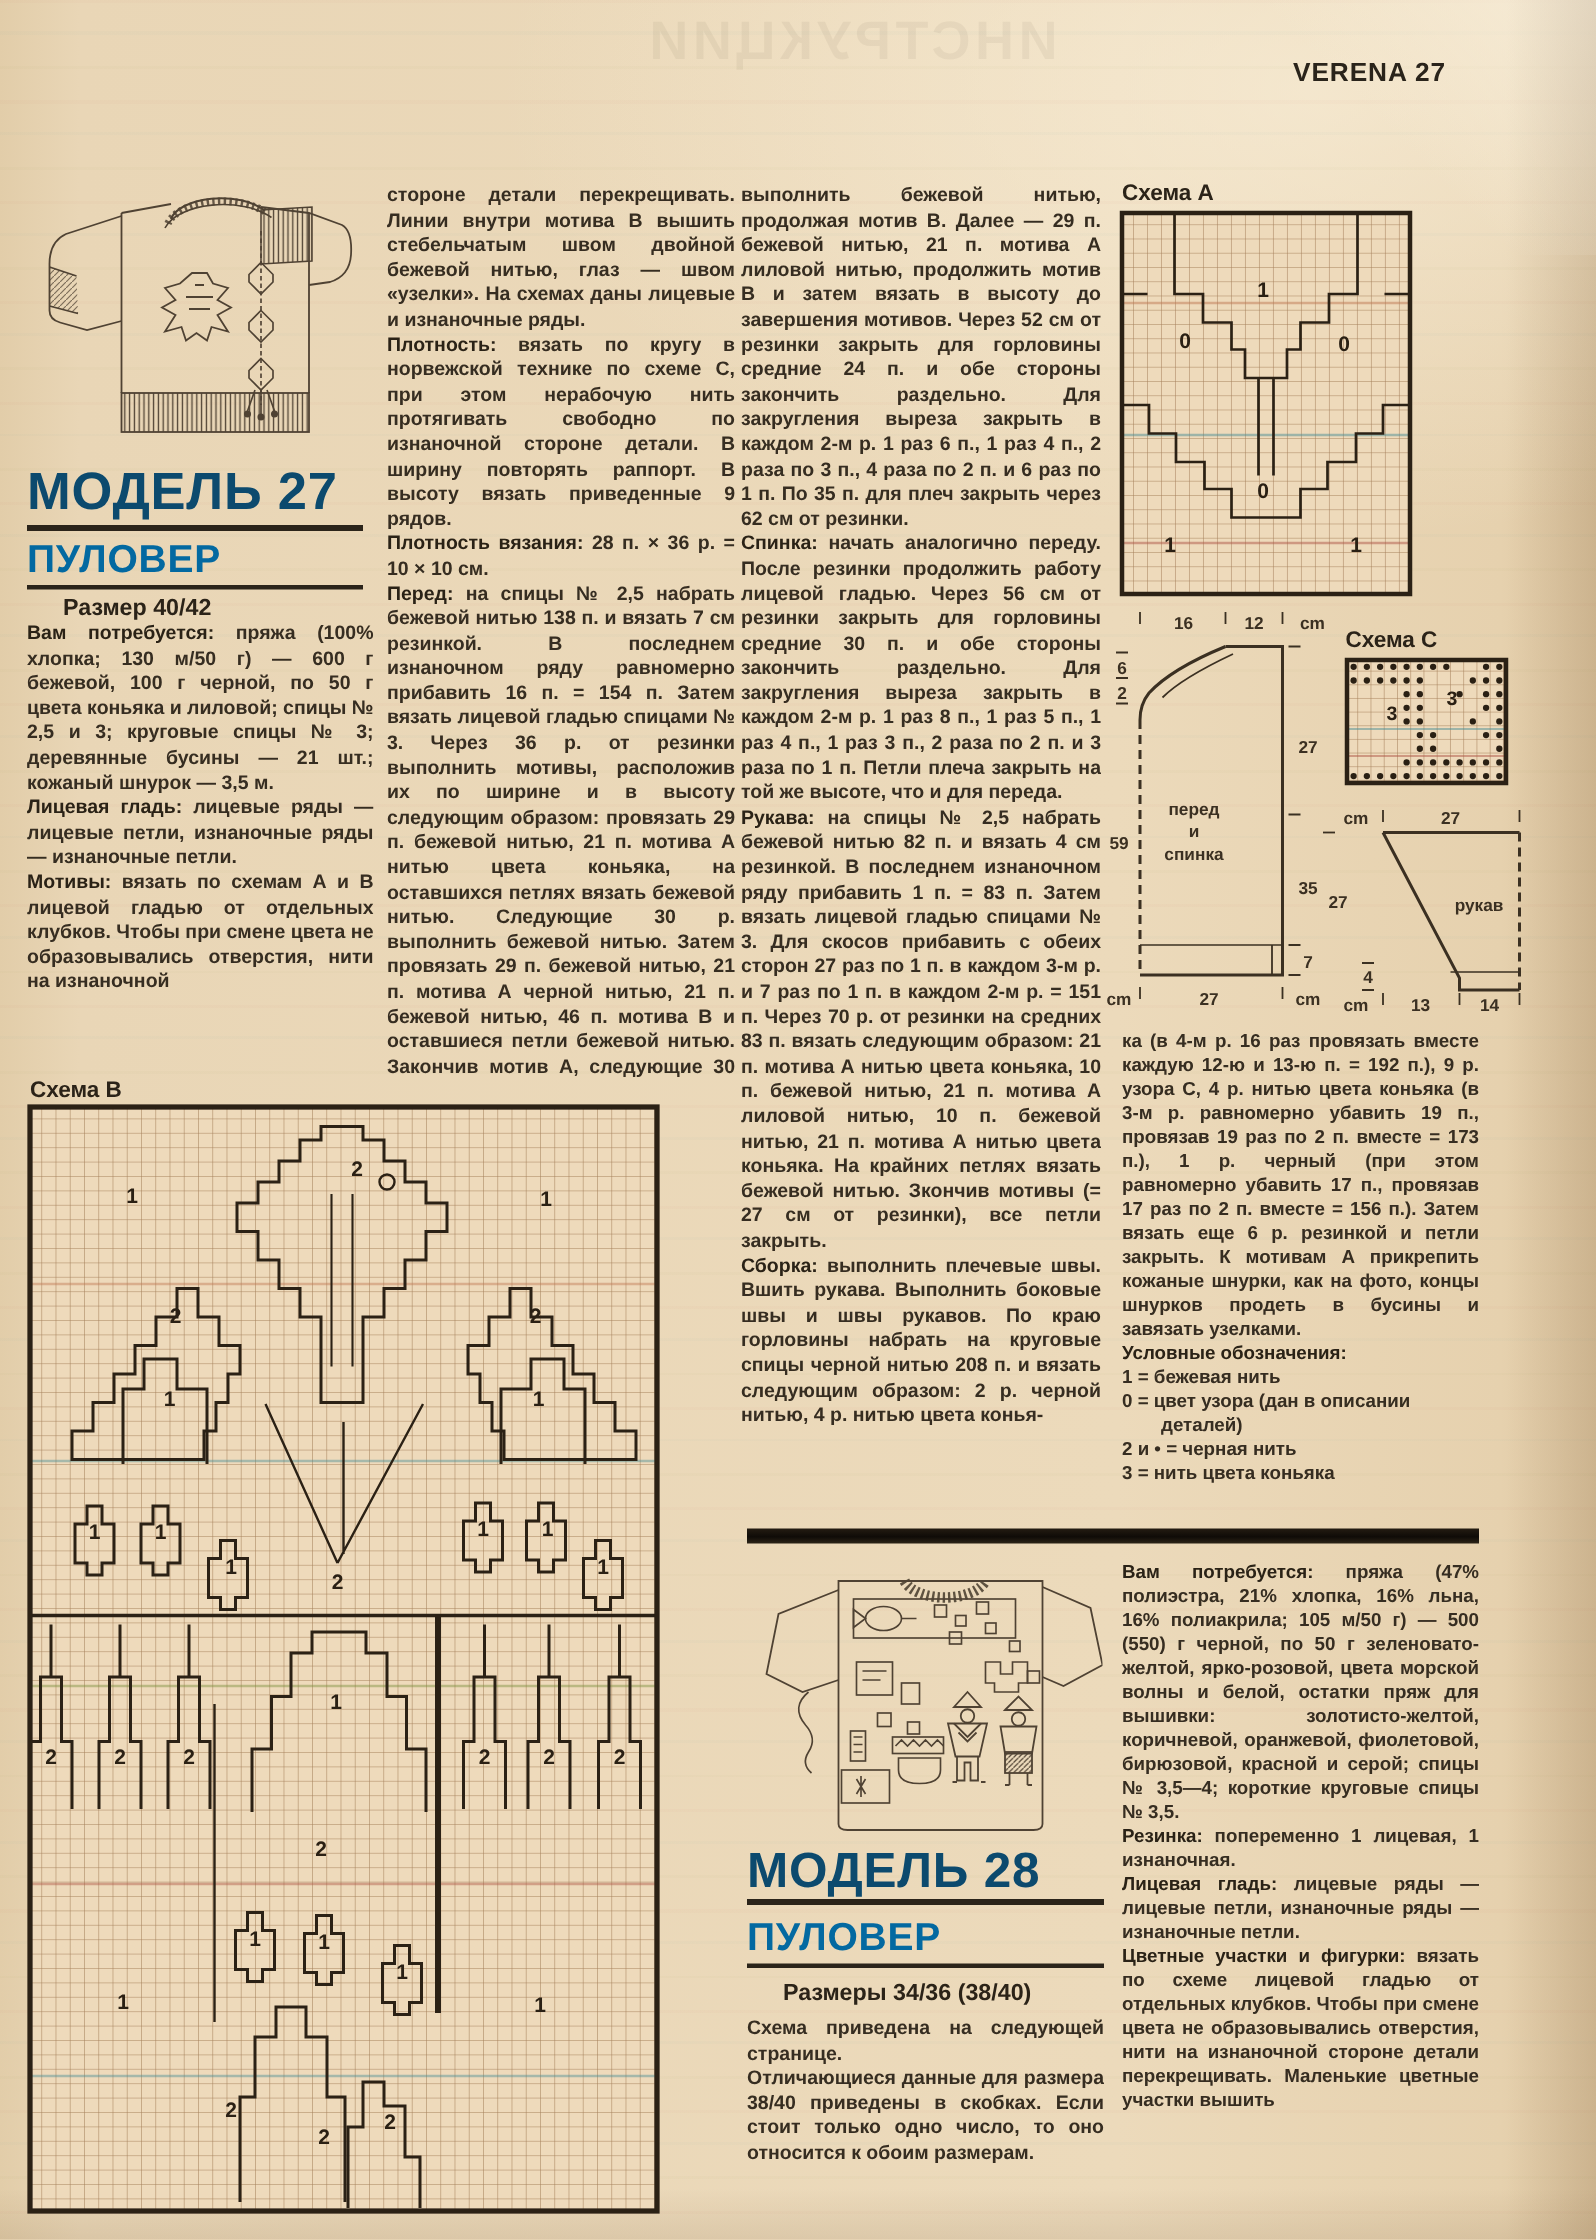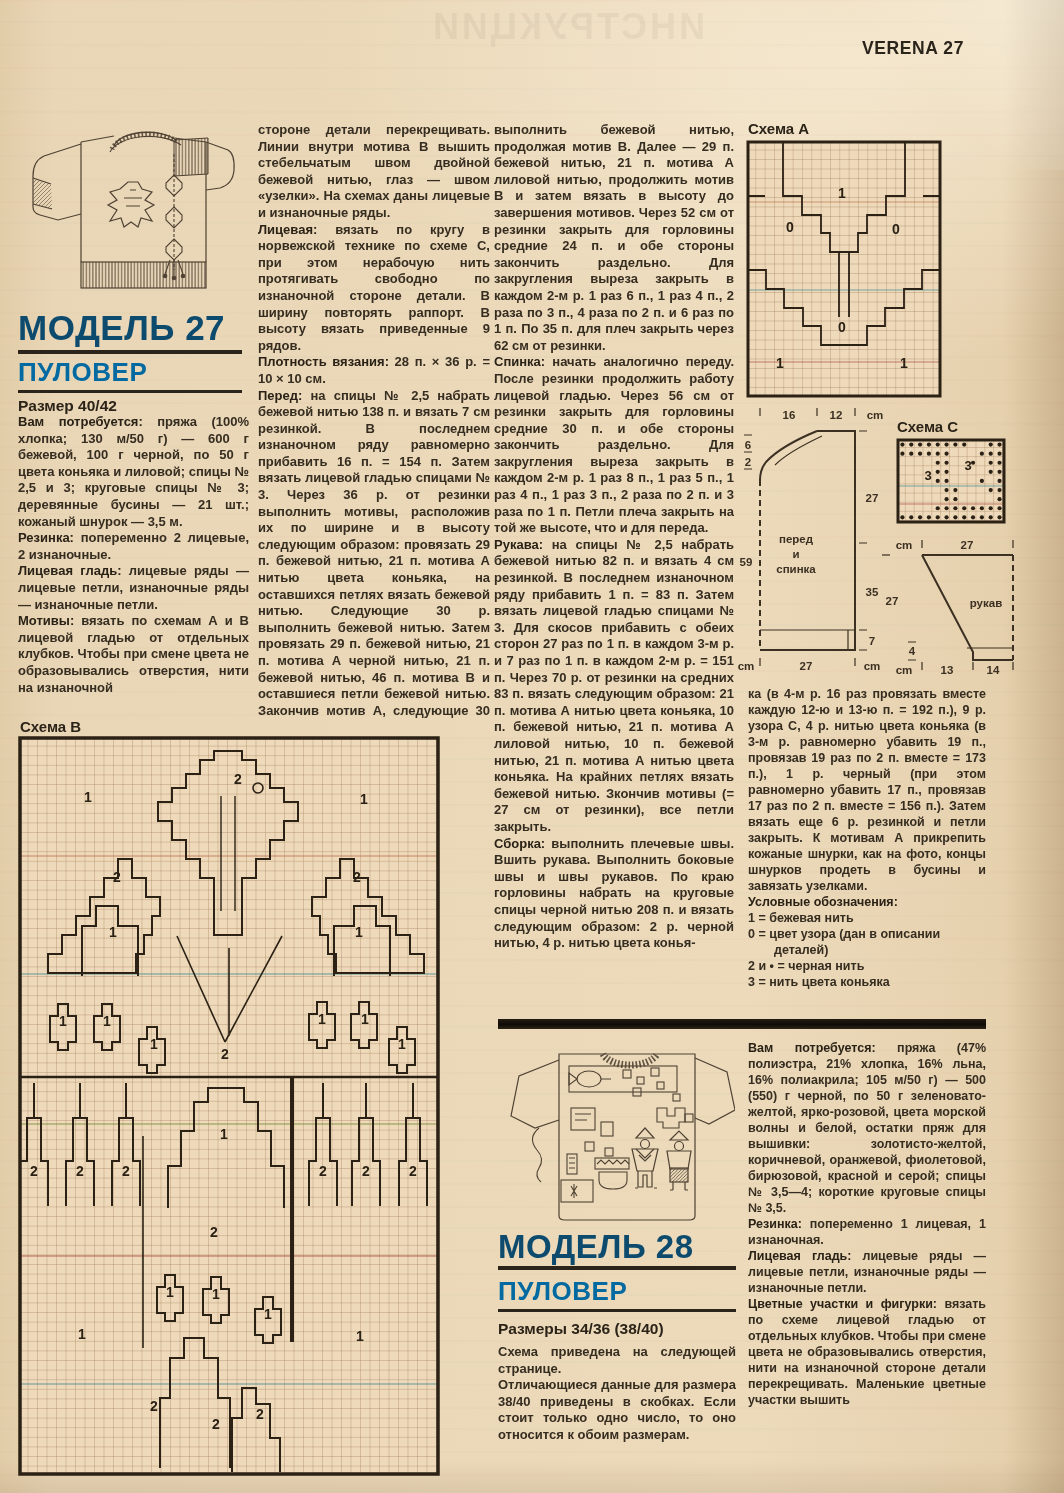--- a/index.html
+++ b/index.html
@@ -18,21 +18,21 @@
   .corner{position:absolute;right:0;top:0;width:240px;height:170px;
     background:linear-gradient(225deg,rgba(248,238,218,.9) 0%,rgba(248,238,218,0) 55%);}
   .edge-r{position:absolute;right:0;top:0;width:60px;height:100%;
     background:linear-gradient(90deg,rgba(0,0,0,0),rgba(110,82,52,.15));}
   .edge-b{position:absolute;left:0;bottom:0;width:100%;height:34px;
     background:linear-gradient(180deg,rgba(0,0,0,0),rgba(110,82,52,.12));}
   .masthead{font-size:17.5px;font-weight:800;color:#2a241b;letter-spacing:.6px;}
   .ghost{font-size:36px;font-weight:800;color:#4a3c28;opacity:.06;transform:scaleX(-1);letter-spacing:3px;}
   .h1{font-size:35px;font-weight:800;color:#0c4a6e;letter-spacing:.5px;white-space:nowrap;}
   .h2{font-size:26px;font-weight:800;color:#0369a1;letter-spacing:.5px;}
-  .h3{font-size:15.5px;font-weight:800;color:#2b2318;}
+  .h3{font-size:15.5px;font-weight:800;color:#2b2318;margin-left:24px;}
   .rule{background:#2b241a;}
   .chart-label{font-size:15px;font-weight:800;color:#2b2318;}
   .col{font-size:13px;line-height:16.6px;font-weight:700;color:#362d21;
        text-align:justify;overflow:hidden;}
   .col p.para{margin:0;}
   .col p.para b{font-weight:900;color:#2a2216;}
   .col4{font-size:12.5px;line-height:16px;}
   .col p.lgd{margin:0;text-align:left;padding-left:26px;text-indent:-26px;line-height:16px;}
   .bar{background:linear-gradient(180deg,#241c12,#0f0b07 55%,#2c2417);}
   svg{display:block;}
@@ -88,28 +88,27 @@
 </svg>
 
 <div class="abs h1" style="left:18px;top:308px">МОДЕЛЬ 27</div>
 <div class="abs rule" style="left:18px;top:350px;width:224px;height:4px"></div>
 <div class="abs h2" style="left:18px;top:357px">ПУЛОВЕР</div>
 <div class="abs rule" style="left:18px;top:390px;width:224px;height:3px"></div>
 <div class="abs h3" style="left:18px;top:397px">Размер 40/42</div>
 
 <div class="abs col" style="left:18px;top:414px;width:231px;height:302px">
     <p class="para"><b>Вам потребуется: </b>пряжа (100% хлопка; 130 м/50 г) — 600 г бежевой, 100 г черной, по 50 г цвета коньяка и лиловой; спицы № 2,5 и 3; круговые спицы № 3; деревянные бусины — 21 шт.; кожаный шнурок — 3,5 м.</p>
-    <p class="para"><b>Резинка: </b>попеременно 2 лицевые, 2 изнаночные.</p>
     <p class="para"><b>Лицевая гладь: </b>лицевые ряды — лицевые петли, изнаночные ряды — изнаночные петли.</p>
     <p class="para"><b>Мотивы: </b>вязать по схемам А и В лицевой гладью от отдельных клубков. Чтобы при смене цвета не образовывались отверстия, нити на изнаночной</p>
   </div>
 
 <div class="abs col" style="left:258px;top:122px;width:232px;height:598px">
     <p class="para">стороне детали перекрещивать. Линии внутри мотива В вышить стебельчатым швом двойной бежевой нитью, глаз — швом «узелки». На схемах даны лицевые и изнаночные ряды.</p>
-    <p class="para"><b>Лицевая: </b>вязать по кругу в норвежской технике по схеме С, при этом нерабочую нить протягивать свободно по изнаночной стороне детали. В ширину повторять раппорт. В высоту вязать приведенные 9 рядов.</p>
+    <p class="para"><b>Плотность: </b>вязать по кругу в норвежской технике по схеме С, при этом нерабочую нить протягивать свободно по изнаночной стороне детали. В ширину повторять раппорт. В высоту вязать приведенные 9 рядов.</p>
     <p class="para"><b>Плотность вязания: </b>28 п. × 36 р. = 10 × 10 см.</p>
     <p class="para"><b>Перед: </b>на спицы № 2,5 набрать бежевой нитью 138 п. и вязать 7 см резинкой. В последнем изнаночном ряду равномерно прибавить 16 п. = 154 п. Затем вязать лицевой гладью спицами № 3. Через 36 р. от резинки выполнить мотивы, расположив их по ширине и в высоту следующим образом: провязать 29 п. бежевой нитью, 21 п. мотива А нитью цвета коньяка, на оставшихся петлях вязать бежевой нитью. Следующие 30 р. выполнить бежевой нитью. Затем провязать 29 п. бежевой нитью, 21 п. мотива А черной нитью, 21 п. бежевой нитью, 46 п. мотива В и оставшиеся петли бежевой нитью. Закончив мотив А, следующие 30 р.</p>
   </div>
 
 <div class="abs col" style="left:494px;top:122px;width:240px;height:894px">
     <p class="para">выполнить бежевой нитью, продолжая мотив В. Далее — 29 п. бежевой нитью, 21 п. мотива А лиловой нитью, продолжить мотив В и затем вязать в высоту до завершения мотивов. Через 52 см от резинки закрыть для горловины средние 24 п. и обе стороны закончить раздельно. Для закругления выреза закрыть в каждом 2-м р. 1 раз 6 п., 1 раз 4 п., 2 раза по 3 п., 4 раза по 2 п. и 6 раз по 1 п. По 35 п. для плеч закрыть через 62 см от резинки.</p>
     <p class="para"><b>Спинка: </b>начать аналогично переду. После резинки продолжить работу лицевой гладью. Через 56 см от резинки закрыть для горловины средние 30 п. и обе стороны закончить раздельно. Для закругления выреза закрыть в каждом 2-м р. 1 раз 8 п., 1 раз 5 п., 1 раз 4 п., 1 раз 3 п., 2 раза по 2 п. и 3 раза по 1 п. Петли плеча закрыть на той же высоте, что и для переда.</p>
     <p class="para"><b>Рукава: </b>на спицы № 2,5 набрать бежевой нитью 82 п. и вязать 4 см резинкой. В последнем изнаночном ряду прибавить 1 п. = 83 п. Затем вязать лицевой гладью спицами № 3. Для скосов прибавить с обеих сторон 27 раз по 1 п. в каждом 3-м р. и 7 раз по 1 п. в каждом 2-м р. = 151 п. Через 70 р. от резинки на средних 83 п. вязать следующим образом: 21 п. мотива А нитью цвета коньяка, 10 п. бежевой нитью, 21 п. мотива А лиловой нитью, 10 п. бежевой нитью, 21 п. мотива А нитью цвета коньяка. На крайних петлях вязать бежевой нитью. Зкончив мотивы (= 27 см от резинки), все петли закрыть.</p>
     <p class="para"><b>Сборка: </b>выполнить плечевые швы. Вшить рукава. Выполнить боковые швы и швы рукавов. По краю горловины набрать на круговые спицы черной нитью 208 п. и вязать следующим образом: 2 р. черной нитью, 4 р. нитью цвета конья-</p>
   </div>

